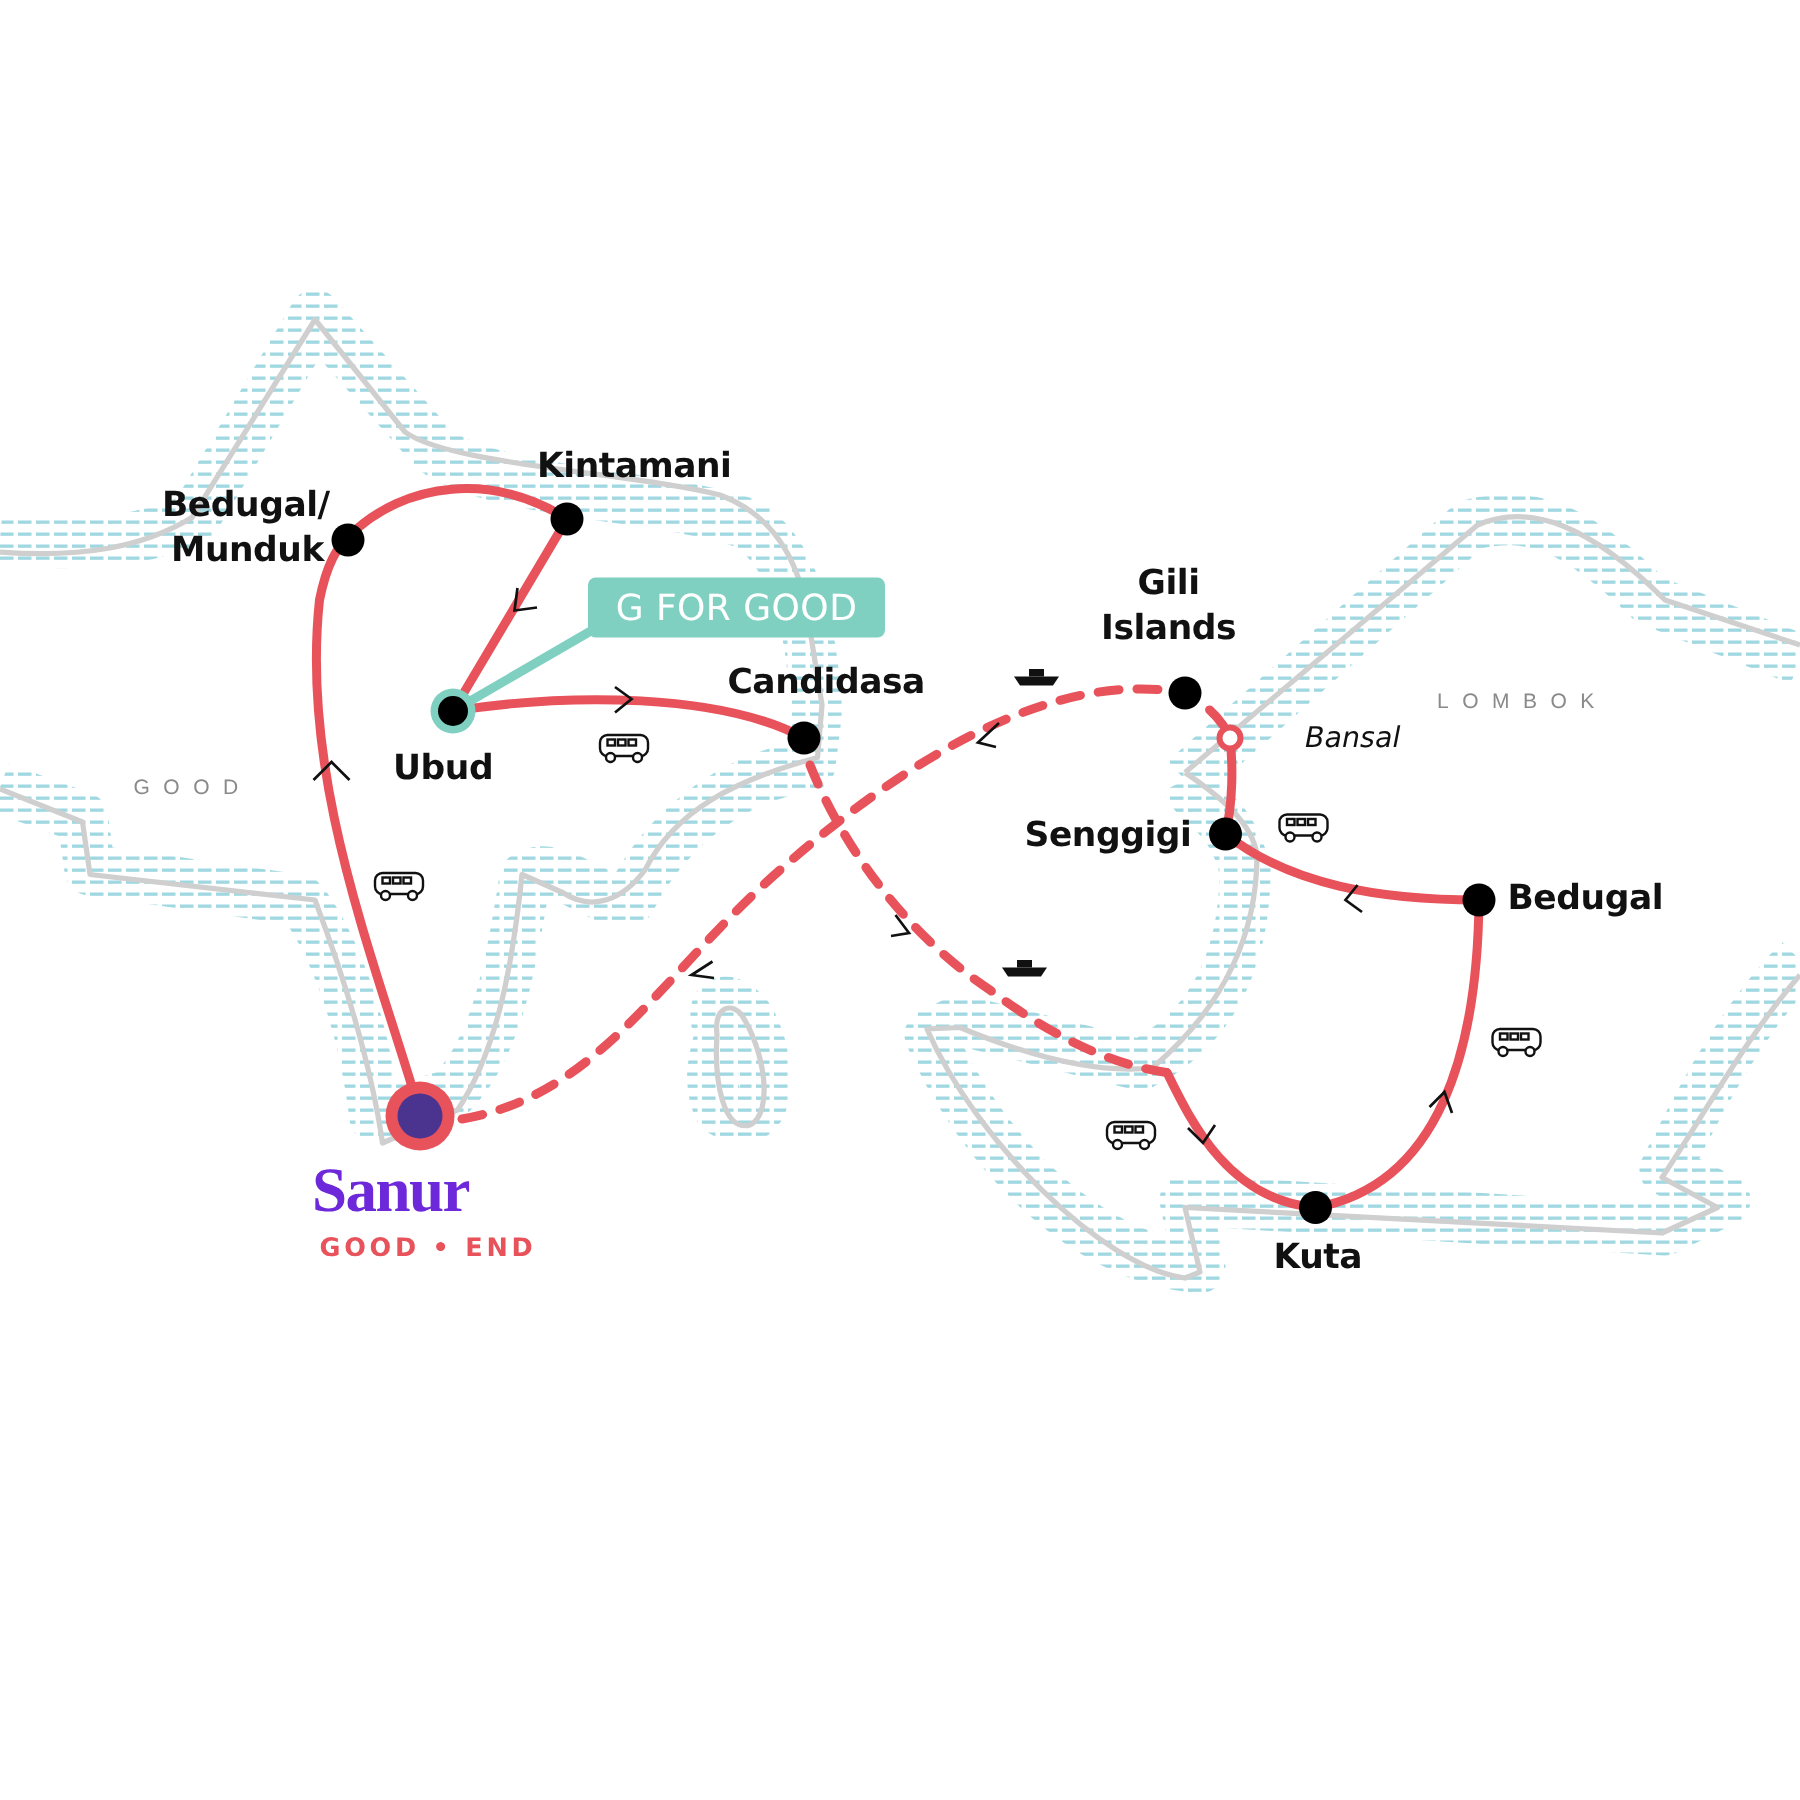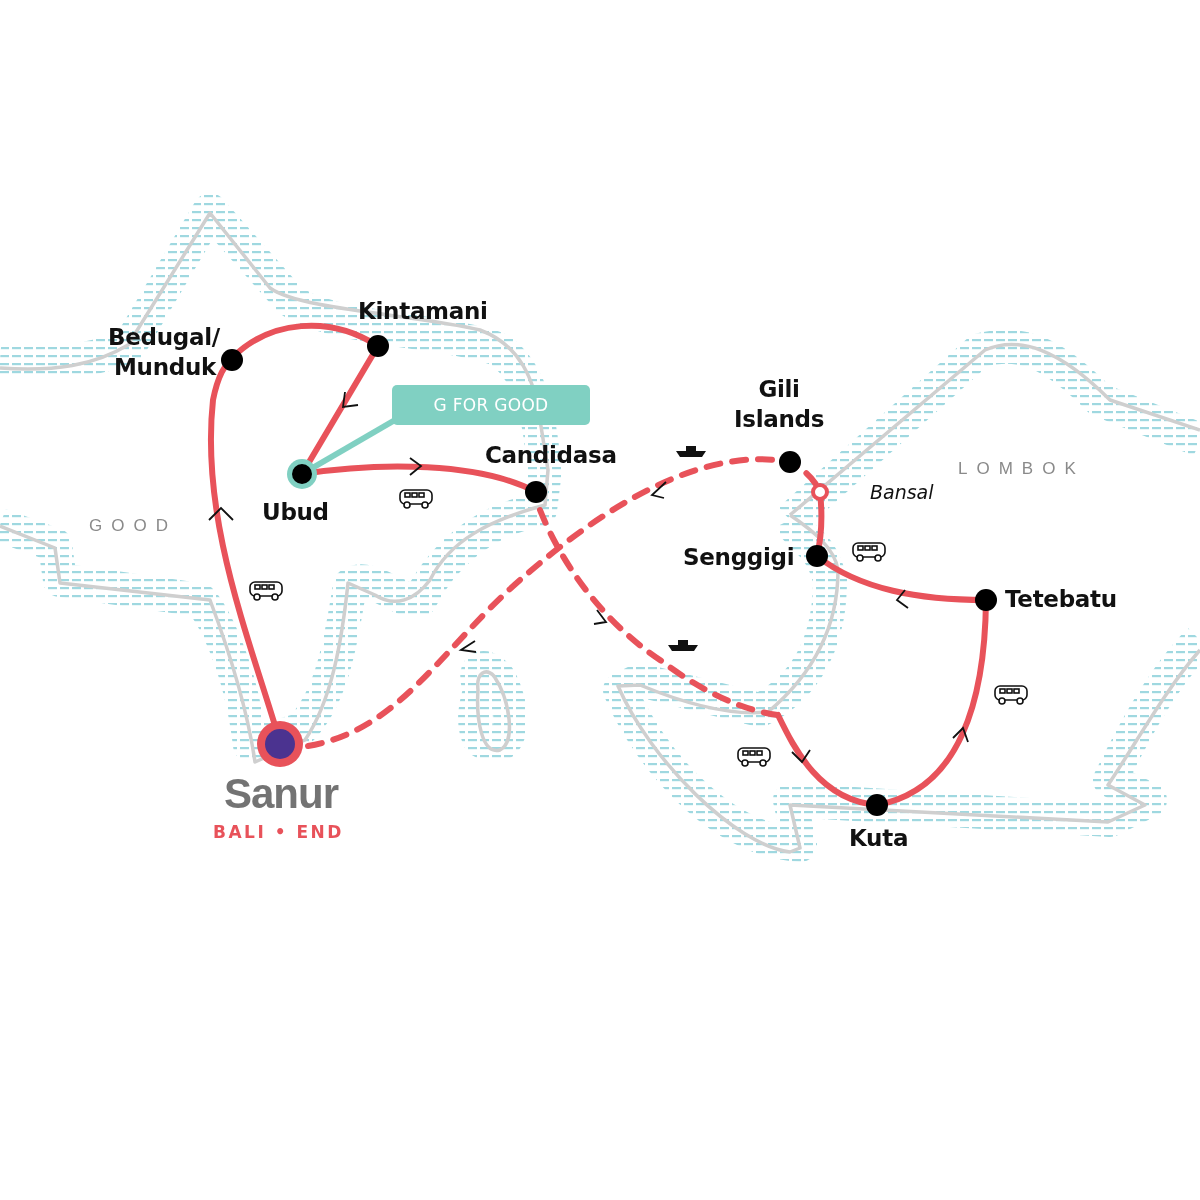--- a/index.html
+++ b/index.html
@@ -1,23 +1,23 @@
 <!DOCTYPE html>
 <html><head>
 <meta charset="utf-8">
 <style>
   html, body { margin:0; padding:0; background:#ffffff; }
   body { width:1200px; height:1200px; position:relative; overflow:hidden; font-family:"Liberation Sans", sans-serif; }
   svg.map { position:absolute; left:0; top:0; }
   .lbl { position:absolute; font-family:"DejaVu Sans", sans-serif; font-weight:bold; color:#111; font-size:23px; line-height:30px; white-space:nowrap; letter-spacing:-0.3px; }
-  .region { position:absolute; font-family:"Liberation Sans", sans-serif; color:#8a8a8a; font-size:17px; letter-spacing:9px; }
+  .region { position:absolute; font-family:"Liberation Sans", sans-serif; color:#8a8a8a; font-size:14px; letter-spacing:9px; }
   .bansal { position:absolute; font-family:"DejaVu Sans", sans-serif; font-style:italic; font-size:19px; color:#111; }
-  .start-title { position:absolute; left:224px; top:770px; font-family:Liberation Sans, sans-serif; font-weight:bold; font-size:42px; color:#737373; letter-spacing:-1px; }
+  .start-title { position:absolute; left:208px; top:770px; font-family:Liberation Serif, serif; font-weight:bold; font-size:42px; color:#6d28d9; letter-spacing:-1px; }
   .start-sub { position:absolute; left:213px; top:822px; font-family:"DejaVu Sans", sans-serif; font-weight:bold; font-size:17px; color:#e8525a; letter-spacing:2.5px; }
-  .gfg { position:absolute; left:392px; top:385px; width:198px; height:40px; background:#80d0c2; border-radius:5px; color:#fff; font-family:"DejaVu Sans", sans-serif; font-size:17px; line-height:40px; text-align:center; letter-spacing:0.3px; }
+  .gfg { position:absolute; left:392px; top:385px; width:198px; height:40px; background:#80d0c2; border-radius:5px; color:#fff; font-family:"DejaVu Sans", sans-serif; font-size:24px; line-height:40px; text-align:center; letter-spacing:0.3px; }
 </style>
 </head>
 <body>
 
 <svg class="map" width="1200" height="1200" viewBox="0 0 1200 1200">
   <defs>
     <pattern id="hatch" width="12" height="8" patternUnits="userSpaceOnUse">
       <rect x="0" y="3" width="9" height="2.2" fill="#9fd8e0"></rect>
     </pattern>
   </defs>
@@ -142,19 +142,19 @@
 </div>
 <div class="lbl" style="left:335px; top:296px;margin-left:23px;">Kintamani</div>
 <div class="lbl" style="left:262px; top:497px;">Ubud</div>
 <div class="lbl" style="left:485px; top:440px;">Candidasa</div>
 <div class="lbl" style="left:734px; top:374px; text-align:center;">
   <div>Gili</div>
   <div>Islands</div>
 </div>
 <div class="bansal" style="left:842px; top:481px;margin-left:28px;">Bansal</div>
 <div class="lbl" style="left:683px; top:542px;">Senggigi</div>
-<div class="lbl" style="left:1005px; top:584px;">Tetebatu</div>
+<div class="lbl" style="left:1005px; top:584px;">Bedugal</div>
 <div class="lbl" style="left:849px; top:823px;">Kuta</div>
 
 <div class="gfg">G FOR GOOD</div>
 
 <div class="start-title">Sanur</div>
-<div class="start-sub">BALI • END</div>
+<div class="start-sub">GOOD • END</div>
 
 </body></html>

